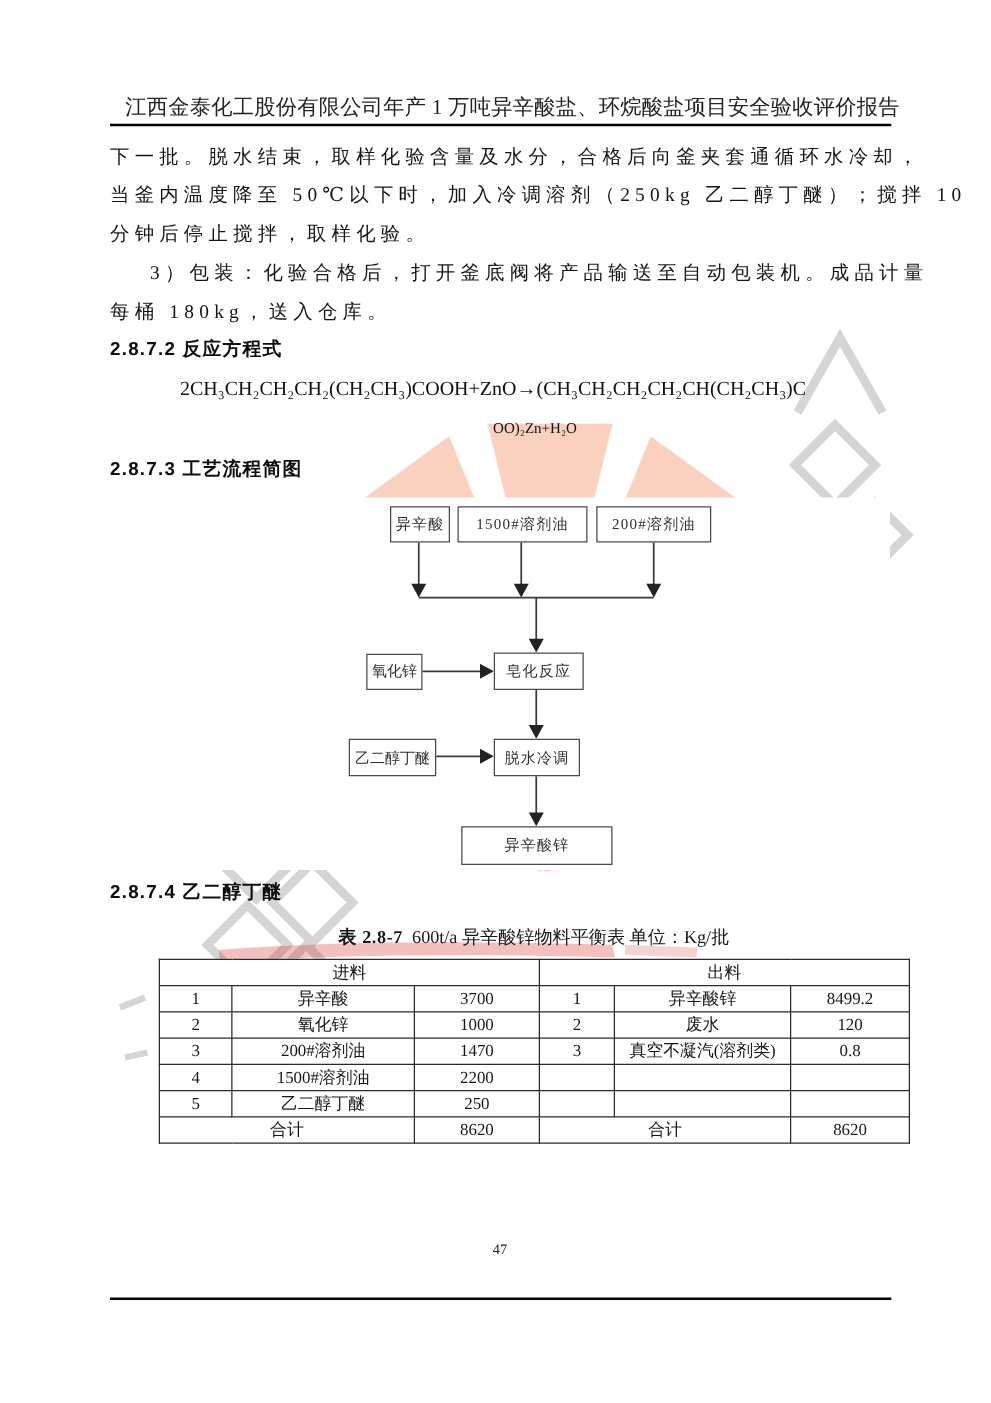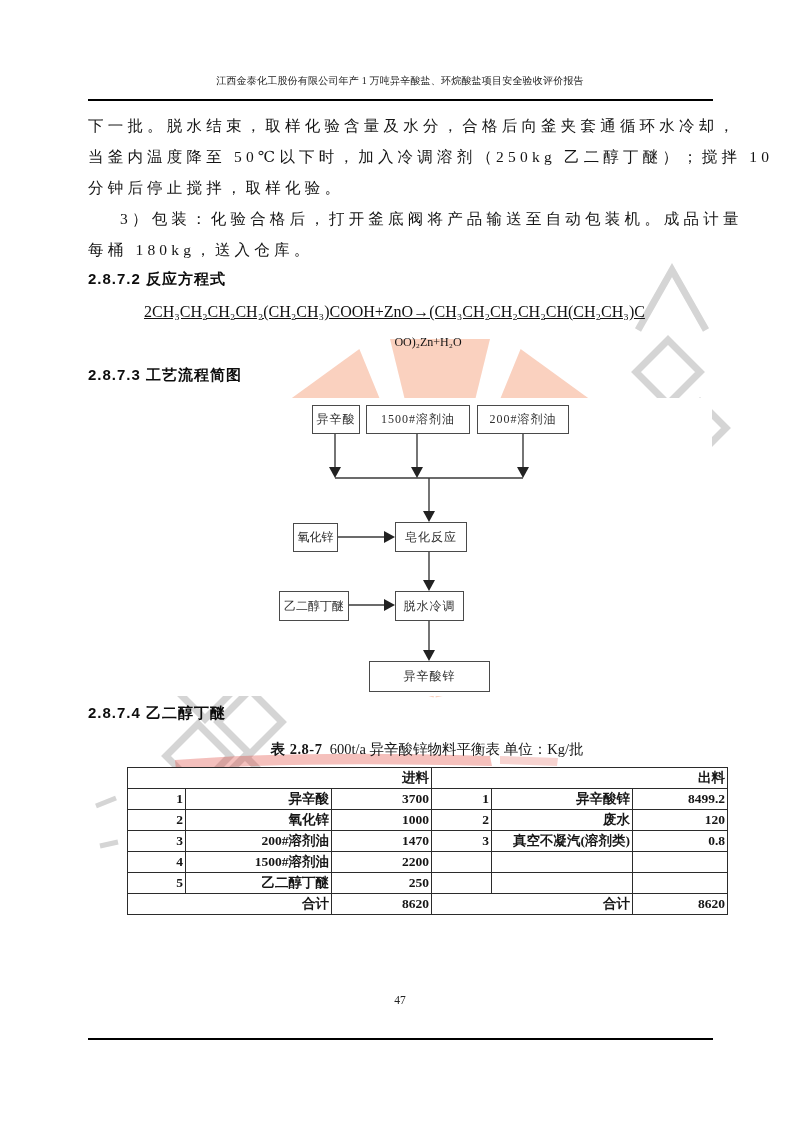--- a/index.html
+++ b/index.html
@@ -2,52 +2,52 @@
 <html><head>
 <meta charset="utf-8">
 <style>
   html,body{margin:0;padding:0;background:#fff;}
   .page{position:relative;width:793px;height:1122px;background:#fff;overflow:hidden;
         font-family:"Liberation Serif","DejaVu Serif",serif;color:#1c1c1c;}
   .abs{position:absolute;}
   .wm{position:absolute;left:0;top:0;z-index:0;}
   .content{position:absolute;left:0;top:0;width:793px;height:1122px;z-index:1;}
 
-  .header-title{left:88px;top:74px;width:624px;text-align:center;font-size:10px;
+  .header-title{left:98px;top:74px;width:624px;text-align:center;font-size:17px;
                 letter-spacing:0.2px;color:#222;}
   .header-rule{left:88px;top:99px;width:625px;height:2px;background:#000;}
 
   .body-block{left:88px;top:110px;width:626px;font-size:15.5px;line-height:31px;color:#141414;}
   .body-line{letter-spacing:4.2px;white-space:nowrap;}
   .body-line.indent{padding-left:32px;}
 
   .sec-heading{font-family:"Liberation Sans","DejaVu Sans",sans-serif;font-weight:bold;
                font-size:15px;letter-spacing:1px;color:#0d0d0d;white-space:nowrap;}
   .h272{left:88px;top:270px;}
   .h273{left:88px;top:366px;}
   .h274{left:88px;top:704px;}
 
-  .eq1{left:144px;top:303px;width:580px;font-size:16px;white-space:nowrap;color:#111;text-decoration:underline;}
+  .eq1{left:144px;top:303px;width:580px;font-size:16px;white-space:nowrap;color:#111;}
   .eq2{left:88px;top:335px;width:624px;text-align:center;text-indent:56px;font-size:12px;color:#111;}
 
   .flowchart{left:88px;top:398px;width:624px;height:298px;background:#fff;}
   .flow-svg{position:absolute;left:0;top:0;}
   .fbox{position:absolute;border:1px solid #4a4a4a;background:#fff;display:flex;
         align-items:center;justify-content:center;font-size:12px;color:#2e2e2e;
         white-space:nowrap;letter-spacing:1px;}
 
   .table-caption{left:127px;top:740px;width:600px;text-align:center;font-size:14.5px;
                  color:#161616;white-space:nowrap;}
   .table-caption b{letter-spacing:0.5px;text-align:right;}
 
   table.mat{position:absolute;left:127px;top:767px;width:601px;border-collapse:collapse;
             table-layout:fixed;font-size:13.5px;color:#161616;background:#fff;
             border:1.5px solid #222;}
   table.mat th,table.mat td{border:1px solid #2b2b2b;height:20px;line-height:20px;
-            padding:0 2px;text-align:right;font-weight:bold;overflow:hidden;
+            padding:0 2px;text-align:center;font-weight:normal;overflow:hidden;
             white-space:nowrap;background:#fff;}
 
   .footer-rule{left:88px;top:1038px;width:625px;height:2px;background:#000;}
   .footer-row{left:88px;top:1042px;width:625px;font-size:11.5px;color:#222;}
   .footer-left{float:left;}
   .footer-right{float:right;}
   .page-num{left:88px;top:994px;width:624px;text-align:center;font-size:11.5px;color:#222;}
 </style>
 </head>
 <body>

